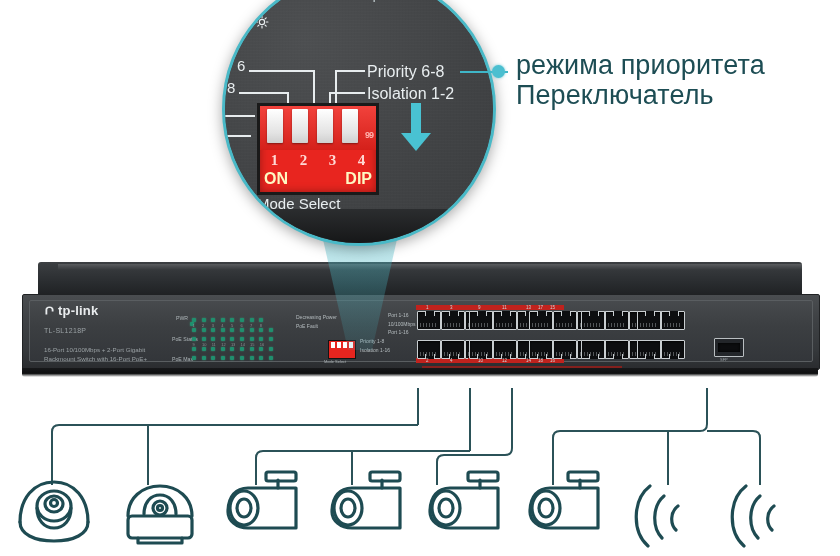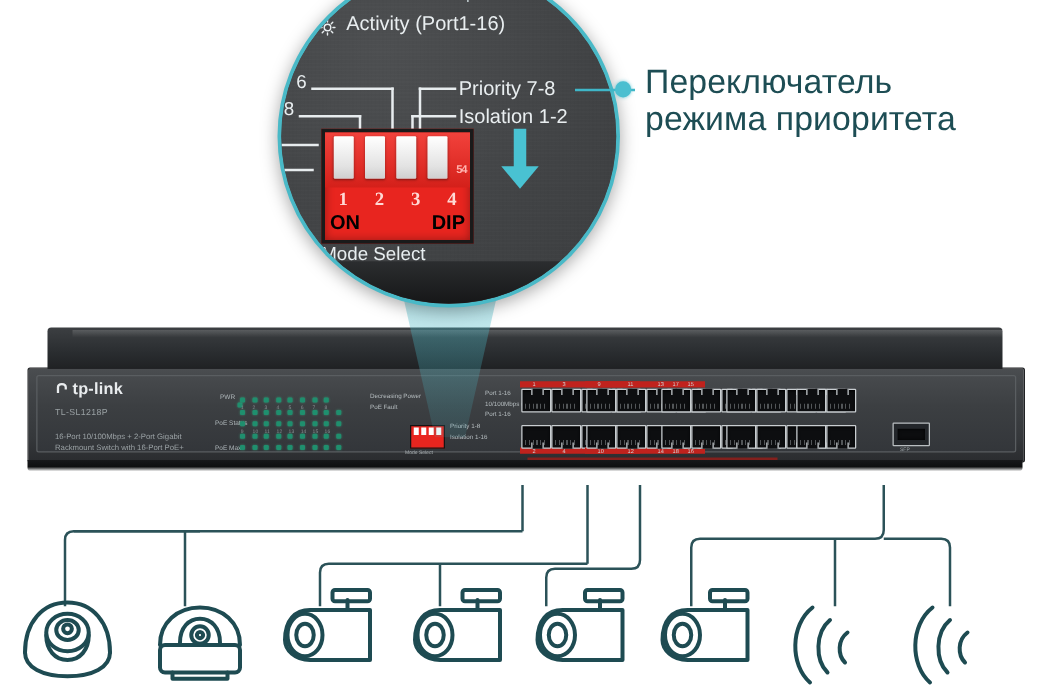--- a/index.html
+++ b/index.html
@@ -49,21 +49,21 @@
   .dip{position:absolute;left:32px;top:128px;width:116px;height:86px;background:#e8251f;
       border:3px solid #1a1a1a;box-shadow:inset 0 0 8px rgba(0,0,0,.35);}
   .dip-top{position:absolute;left:0;top:0;width:100%;height:44px;
       background:linear-gradient(180deg,#f2423c 0%,#d4201a 100%);}
   .dip-toggle{position:absolute;top:3px;width:16px;height:34px;
       background:linear-gradient(180deg,#ffffff 0%,#e3e3e3 70%,#cfcfcf 100%);
       border-radius:1px;box-shadow:0 1px 2px rgba(0,0,0,.4);}
   .dip-nums{position:absolute;left:0;top:44px;width:100%;height:20px;color:#ffd9d5;
       font-size:15px;font-weight:700;display:flex;justify-content:space-around;align-items:center;
       font-family:"Liberation Serif",serif;}
-  .dip-on{position:absolute;left:0;top:62px;width:100%;height:22px;color:#000000;
+  .dip-on{position:absolute;left:0;top:62px;width:100%;height:22px;color:#fef9c3;
       font-size:16px;font-weight:700;display:flex;justify-content:space-between;align-items:center;
       padding:0 4px;box-sizing:border-box;font-family:"Liberation Sans",sans-serif;}
   .dip-99{position:absolute;right:3px;top:24px;color:#ffb3ae;font-size:9px;font-weight:700;
       letter-spacing:-1px;}
   .mode-select{position:absolute;left:32px;top:220px;color:#e8eef0;font-size:15px;}
 
   
   .cone{position:absolute;left:300px;top:180px;width:120px;height:170px;
       background:linear-gradient(180deg, rgba(73,185,199,.55) 0%, rgba(73,185,199,.30) 60%, rgba(73,185,199,.12) 100%);
       clip-path:polygon(8% 0%, 92% 0%, 60% 100%, 40% 100%);}
@@ -475,69 +475,68 @@
             <path d="M8 13 L8 14.8"></path>
             <path d="M1.2 8 L3 8"></path>
             <path d="M13 8 L14.8 8"></path>
           <path d="M3.2 3.2 L4.5 4.5"></path>
             <path d="M11.5 11.5 L12.8 12.8"></path>
           <path d="M12.8 3.2 L11.5 4.5"></path>
             <path d="M4.5 11.5 L3.2 12.8"></path>
         </g>
       </svg>
     </span>
-    <div class="mag-txt mag-top2">Activity (Port1-16)</div>
 
     <div class="mag-txt mag-num6">6</div>
     <div class="mag-txt mag-num8">8</div>
 
     <div class="lead" style="left:24px;top:95px;width:66px;height:2px;"></div>
     <div class="lead" style="left:88px;top:95px;width:2px;height:34px;"></div>
     <div class="lead" style="left:14px;top:117px;width:50px;height:2px;"></div>
     <div class="lead" style="left:62px;top:117px;width:2px;height:12px;"></div>
     <div class="lead" style="left:0px;top:140px;width:30px;height:2px;"></div>
     <div class="lead" style="left:0px;top:160px;width:26px;height:2px;"></div>
     <div class="lead" style="left:110px;top:95px;width:2px;height:34px;"></div>
     <div class="lead" style="left:110px;top:95px;width:30px;height:2px;"></div>
     <div class="lead" style="left:104px;top:117px;width:36px;height:2px;"></div>
     <div class="lead" style="left:104px;top:117px;width:2px;height:12px;"></div>
 
-    <div class="mag-txt lbl-priority">Priority 7-8</div>
+    <div class="mag-txt lbl-priority">Priority 6-8</div>
     <div class="mag-txt lbl-isolation">Isolation 1-2</div>
 
     <div class="arrow-down"></div>
     <div class="arrow-head"></div>
 
     <div class="dip">
       <div class="dip-top">
         <div class="dip-toggle" style="left:7px;"></div>
         <div class="dip-toggle" style="left:32px;"></div>
         <div class="dip-toggle" style="left:57px;"></div>
         <div class="dip-toggle" style="left:82px;"></div>
       </div>
-      <div class="dip-99">54</div>
+      <div class="dip-99">99</div>
       <div class="dip-nums">
         <span>1</span>
         <span>2</span>
         <span>3</span>
         <span>4</span>
       </div>
       <div class="dip-on">
         <span>ON</span>
         <span>DIP</span>
       </div>
     </div>
     <div class="mode-select">Mode Select</div>
   </div>
 
   <div class="callout-line"></div>
   <div class="callout-dot"></div>
   <div class="callout-label">
+    <div>режима приоритета</div>
     <div>Переключатель</div>
-    <div>режима приоритета</div>
   </div>
 
   <div class="icon" style="left:12px;top:470px;">
     <svg width="84" height="78" viewBox="0 0 84 78">
       <g class="ico-stroke">
         <path d="M8 52 C8 28 22 12 42 12 C62 12 76 28 76 52"></path>
         <path d="M8 52 C8 64 22 71 42 71 C62 71 76 64 76 52"></path>
         <ellipse cx="42" cy="36" rx="17" ry="15"></ellipse>
         <ellipse cx="42" cy="34" rx="9" ry="8"></ellipse>
         <circle cx="42" cy="33" r="3.5"></circle>

